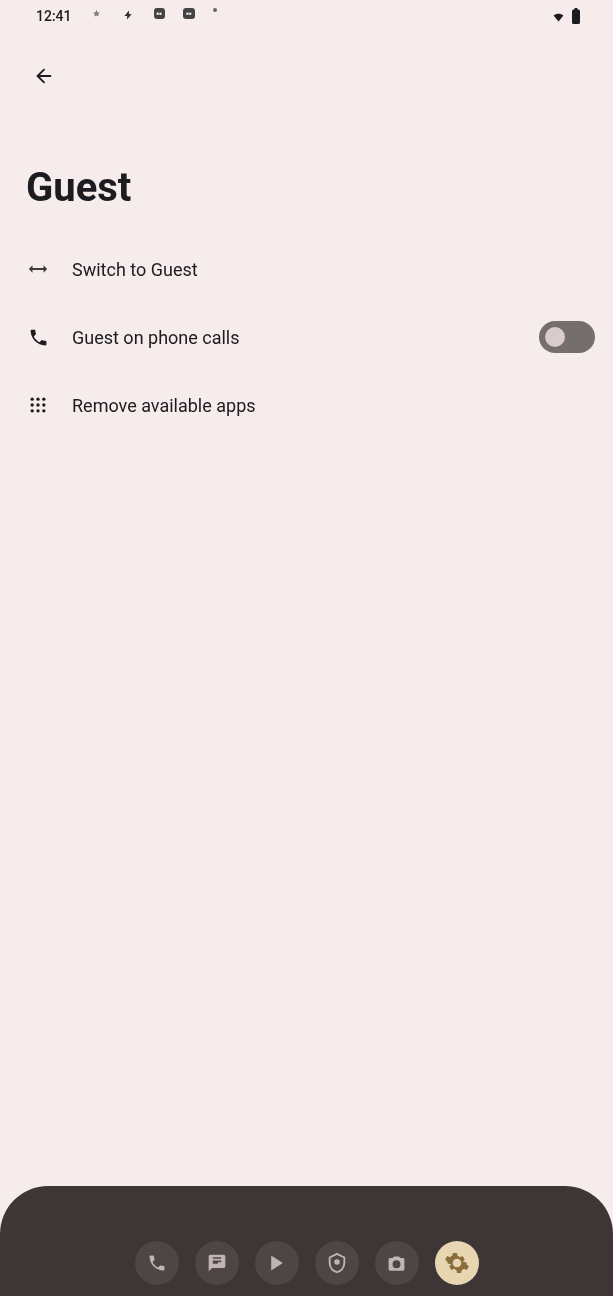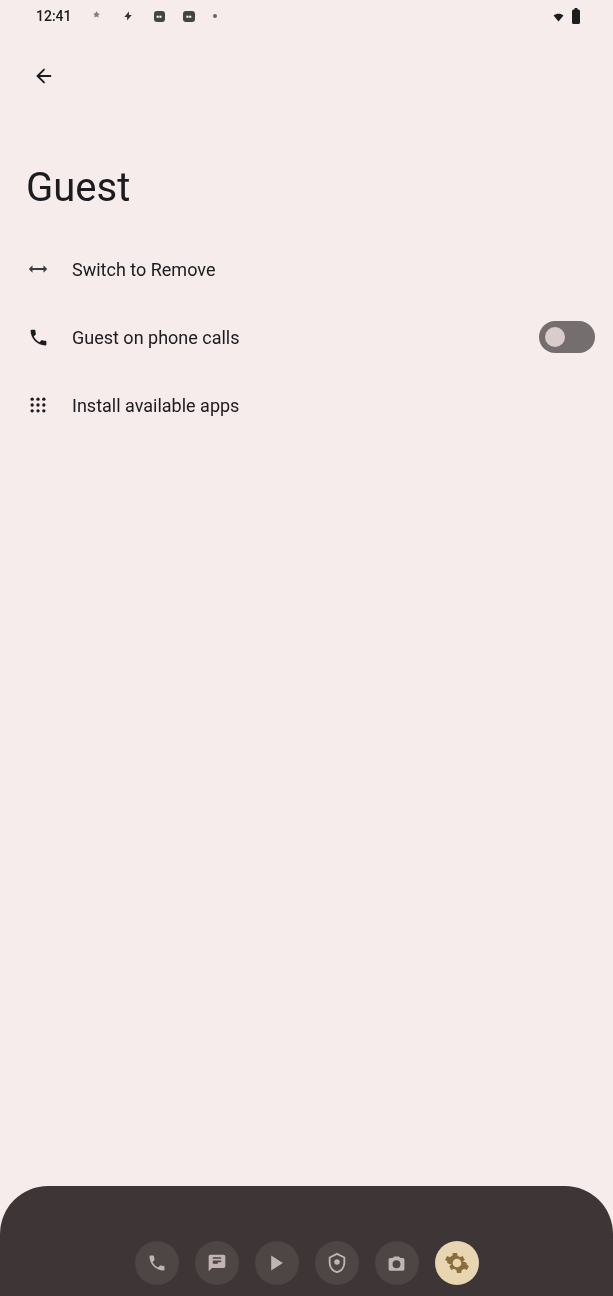--- a/index.html
+++ b/index.html
@@ -23,21 +23,21 @@
       display: flex;
       justify-content: space-between;
       align-items: center;
       padding: 0 32px 0 36px;
       font-size: 14px;
       font-weight: 500;
       color: #1c1b1f;
     }
     .status-left {
       display: flex;
-      align-items: center;
+      align-items: flex-start;
       gap: 18px;
     }
     .status-right {
       display: flex;
       align-items: center;
       gap: 4px;
     }
     .status-icon-small {
       width: 14px;
       height: 14px;
@@ -69,21 +69,21 @@
       height: 28px;
       display: flex;
       align-items: center;
       justify-content: center;
       cursor: pointer;
     }
     
     
     .title {
       font-size: 40px;
-      font-weight: 400;
+      font-weight: 700;
       color: #1c1b1f;
       padding: 74px 26px 26px 26px;
     }
     
     
     .list {
       padding: 0;
     }
     .list-item {
       display: flex;
@@ -216,21 +216,21 @@
 <h1 class="title">Guest</h1>
 
 <div class="list">
 
   <div class="list-item">
     <span class="item-icon">
       <svg width="22" height="22" viewBox="0 0 24 24" fill="#1c1b1f">
         <path d="M6 16l-4-4 4-4v3h9v2H6v3zm12-8l4 4-4 4v-3H9v-2h9V8z" opacity="0.85"></path>
       </svg>
     </span>
-    <span class="item-label">Switch to Remove</span>
+    <span class="item-label">Switch to Guest</span>
   </div>
 
   <div class="list-item">
     <span class="item-icon">
       <svg width="21" height="21" viewBox="0 0 24 24" fill="#1c1b1f">
         <path d="M6.6 10.8c1.4 2.8 3.8 5.2 6.6 6.6l2.2-2.2c.3-.3.7-.4 1-.2 1.1.4 2.4.6 3.6.6.6 0 1 .4 1 1V20c0 .6-.4 1-1 1C10.6 21 3 13.4 3 4c0-.6.4-1 1-1h3.4c.6 0 1 .4 1 1 0 1.2.2 2.5.6 3.6.1.3 0 .7-.2 1l-2.2 2.2z"></path>
       </svg>
     </span>
     <span class="item-label">Guest on phone calls</span>
     <div class="toggle">
@@ -245,21 +245,21 @@
           <circle cx="12" cy="5" r="2"></circle>
           <circle cx="19" cy="5" r="2"></circle>
         <circle cx="5" cy="12" r="2"></circle>
           <circle cx="12" cy="12" r="2"></circle>
           <circle cx="19" cy="12" r="2"></circle>
         <circle cx="5" cy="19" r="2"></circle>
           <circle cx="12" cy="19" r="2"></circle>
           <circle cx="19" cy="19" r="2"></circle>
       </svg>
     </span>
-    <span class="item-label">Install available apps</span>
+    <span class="item-label">Remove available apps</span>
   </div>
 
 
 </div>
 
 <div class="dock-bg"></div>
 
 <div class="dock">
   <div class="dock-item dock-dark">
     <svg width="20" height="20" viewBox="0 0 24 24" fill="#c0b5b4">

